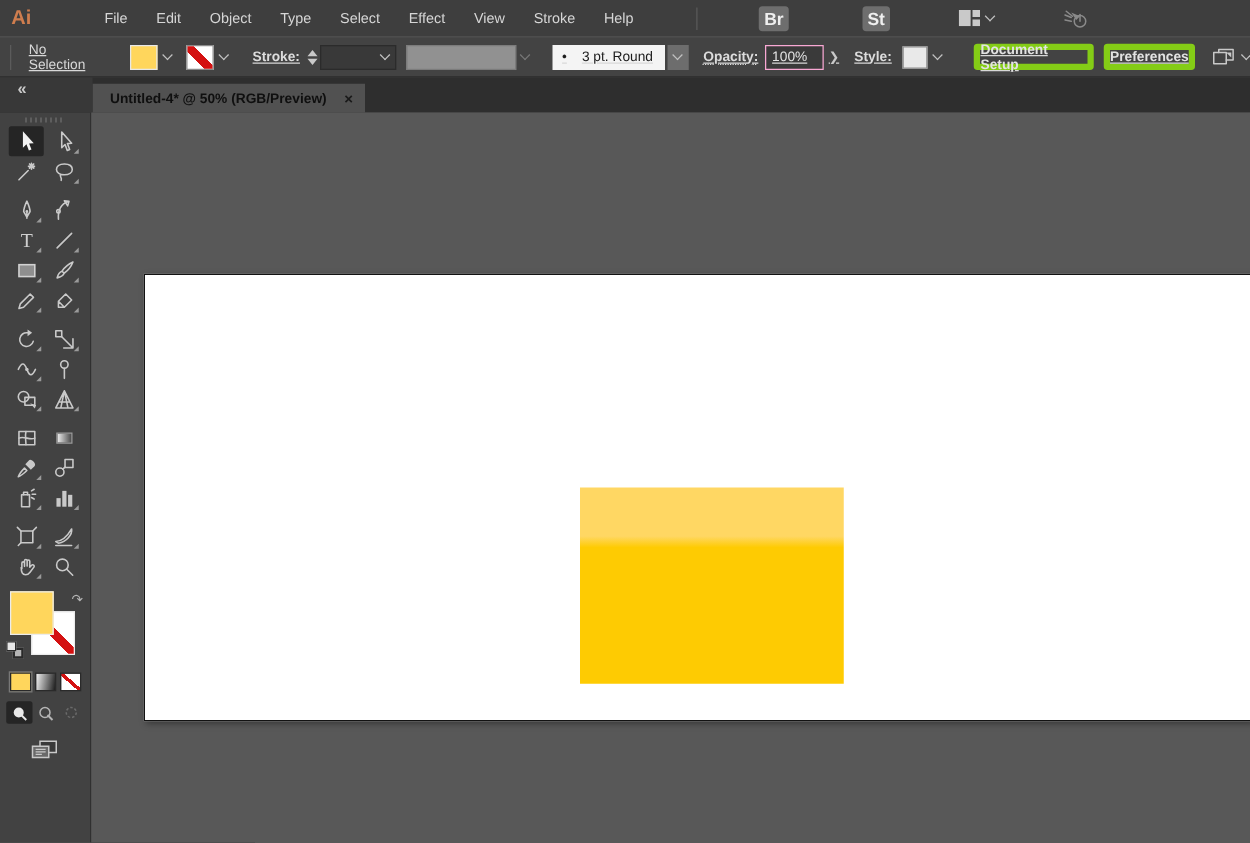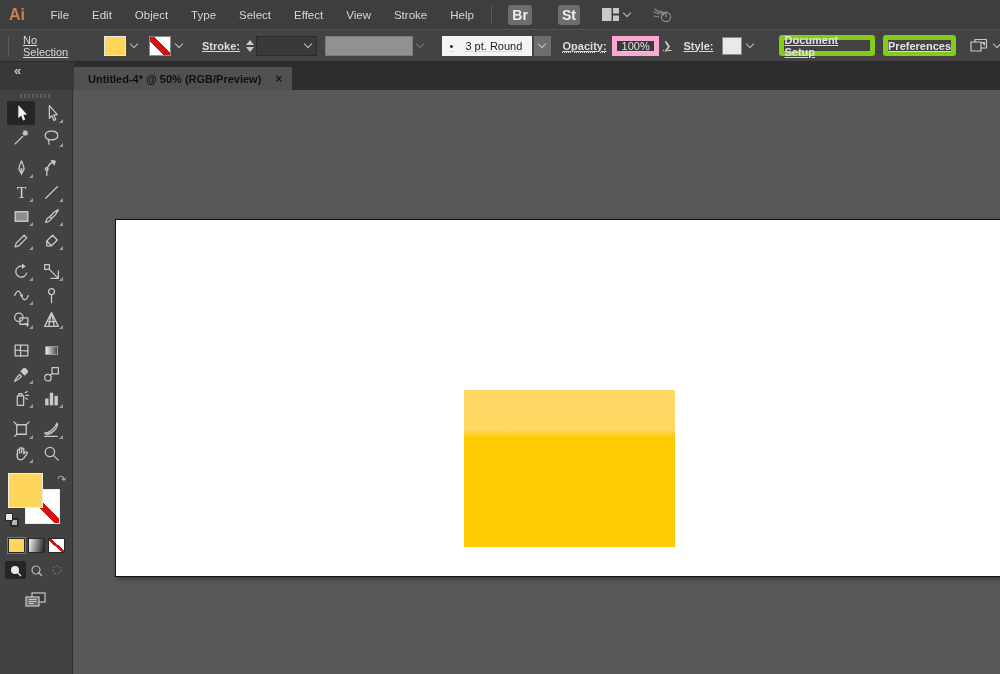--- a/index.html
+++ b/index.html
@@ -1,21 +1,21 @@
 <!DOCTYPE html>
 <html><head>
 <meta charset="utf-8">
 <style>
   * { margin:0; padding:0; box-sizing:border-box; }
   html,body { width:1000px; height:674px; overflow:hidden; }
   body { font-family:"Liberation Sans", sans-serif; background:#3e3e3e; }
   .app { width:1000px; height:674px; position:relative; display:flex; flex-direction:column; }
 
   
-  .menubar { height:29px; background:#3e3e3e; display:flex; align-items:center; flex:0 0 auto; }
+  .menubar { height:29px; background:#3e3e3e; display:flex; align-items:center; flex:0 0 auto;gap:33px; }
   .ai-logo { color:#cf7d4e; font-weight:bold; font-size:16px; margin:0 14px 0 9px; letter-spacing:0; }
   .menu-items { display:flex; align-items:center; gap:0; }
   .menu-item { color:#d6d6d6; font-size:11.5px; padding:7px 11.5px; cursor:default; }
   .menu-sep { width:1px; height:18px; background:#5a5a5a; margin:0 8px 0 6px; }
   .pill-btn { background:#6e6e6e; color:#efefef; font-size:14px; font-weight:bold; border-radius:3px;
               padding:3px 4px; margin:0 8px; line-height:1; }
   .ws-group { display:flex; align-items:center; gap:5px; margin:0 6px; }
   .chev { width:6px; height:6px; border-right:1.6px solid #c2c2c2; border-bottom:1.6px solid #c2c2c2;
           transform:rotate(45deg); display:inline-block; margin-top:-3px; }
   .chev.dim { border-color:#777; }
@@ -33,21 +33,21 @@
   .stepper { display:flex; flex-direction:column; gap:2px; margin:0 2px 0 1px; }
   .stepper .up { width:0; height:0; border-left:4px solid transparent; border-right:4px solid transparent; border-bottom:5px solid #c9c9c9; }
   .stepper .dn { width:0; height:0; border-left:4px solid transparent; border-right:4px solid transparent; border-top:5px solid #c9c9c9; }
   .dd-dark { width:62px; height:20px; background:#393939; border:1px solid #2b2b2b; display:flex; align-items:center;
              justify-content:flex-end; padding-right:5px; }
   .dd-disabled { width:90px; height:20px; background:#919191; border:1px solid #7c7c7c; margin-left:8px; }
   .vw-combo { display:flex; align-items:center; margin-left:14px; }
   .vw-box { width:90px; height:20px; background:#f4f4f4; color:#1c1c1c; display:flex; align-items:center;
             font-size:11px; padding-left:8px; gap:12px; }
   .vw-chev { width:17px; height:20px; background:#6d6d6d; display:flex; align-items:center; justify-content:center; margin-left:2px; }
-  .opacity-field { width:48px; height:20px; background:#3a3a3a; border:5px solid #f9a8d4; color:#e2e2e2;
+  .opacity-field { width:48px; height:20px; background:#3a3a3a; border:1px solid #f9a8d4; color:#e2e2e2;
                    display:flex; align-items:center; padding-left:5px; }
   .opacity-arrow { width:17px; height:20px; display:flex; align-items:center; justify-content:center; color:#c9c9c9; font-size:10px; }
   .cb-btn { height:21px; background:#434343; border:5px solid #84cc16; border-radius:3px; color:#e3e3e3;
             font-weight:bold; font-size:11px; padding:0 0; margin-left:8px; display:flex; align-items:center; }
   .arrange-group { display:flex; align-items:center; gap:6px; margin-left:14px; }
 
   
   .tabstrip { height:28px; background:#2e2e2e; display:flex; flex:0 0 auto; position:relative; }
   .tab-left-zone { width:74px; background:#383838; position:relative; }
   .collapse-btn { position:absolute; left:14px; top:1px; color:#c9c9c9; font-size:13px; font-weight:bold; letter-spacing:-1px; }

